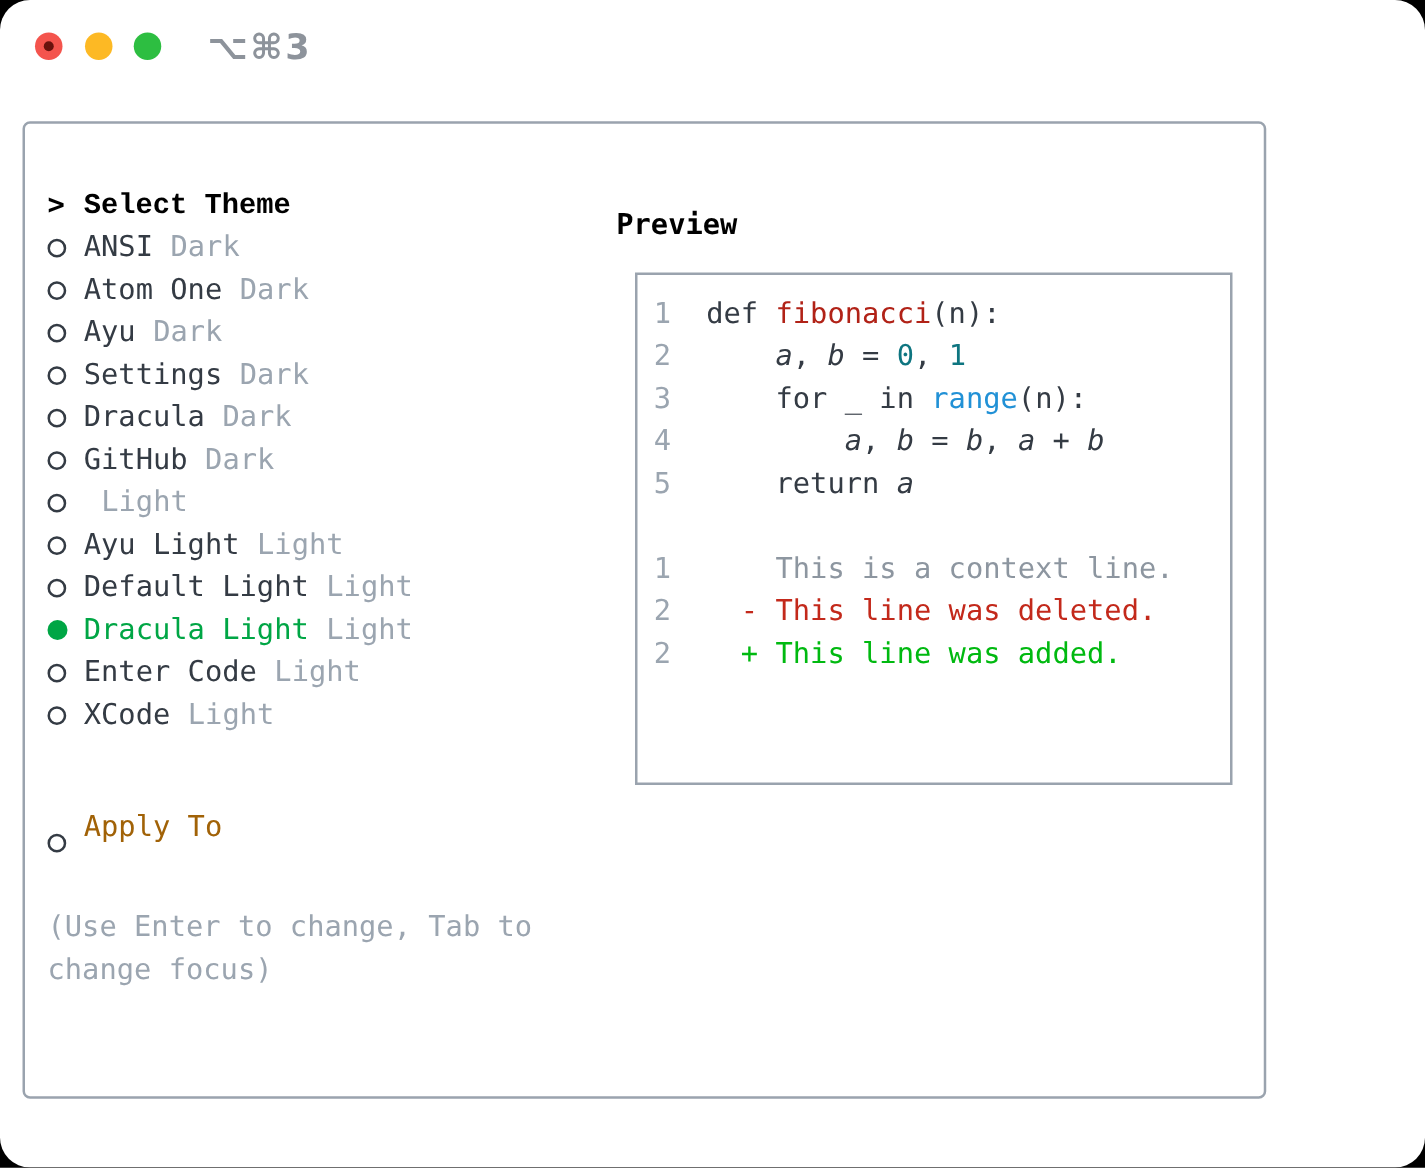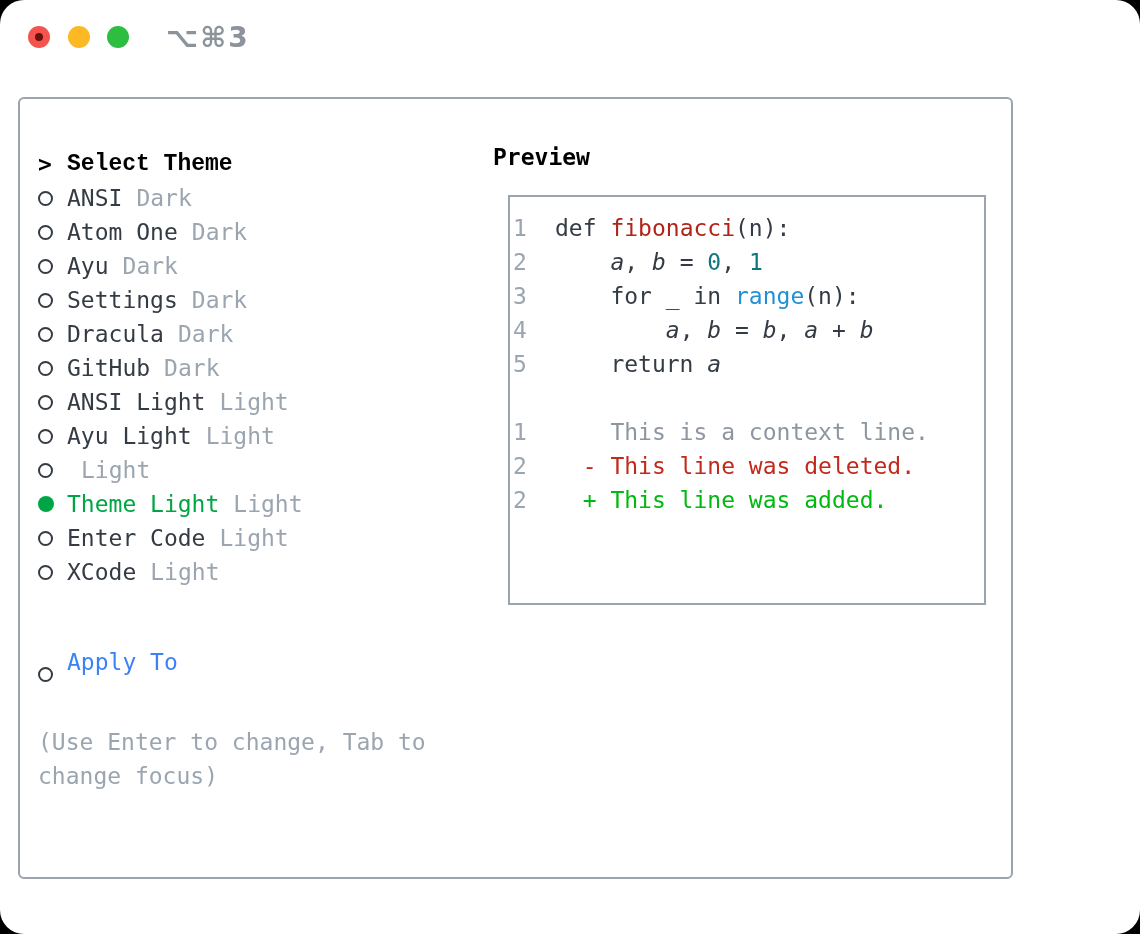--- a/index.html
+++ b/index.html
@@ -26,45 +26,45 @@
     font-size:28px; font-weight:bold; letter-spacing:2px;
     color:var(--titlebar-gray);
     font-family:"DejaVu Sans", sans-serif;
   }
   
   .panel {
     position:absolute; left:18px; top:97px; width:991px; height:778px;
     border:2px solid var(--border); border-radius:6px; background:#fff;
   }
   .col-left  { position:absolute; left:18px; top:48px; font-size:23px; line-height:34px; color:var(--dark); }
-  .col-right { position:absolute; left:473px; top:41px; font-size:23px; line-height:34px; color:var(--dark); }
+  .col-right { position:absolute; left:473px; top:64px; font-size:23px; line-height:34px; color:var(--dark); }
 
   .row { height:34px; display:flex; align-items:center; white-space:pre; }
   .mark { width:29px; display:flex; align-items:center; flex:0 0 29px; }
   .radio {
     width:11px; height:11px; border:2.5px solid var(--dark); border-radius:50%;
   }
   .radio.sel { width:16px; height:16px; border:none; background:var(--ui-green); }
   .hdr-mark { font-weight:bold; color:#000; }
   .hdr-text { font-weight:bold; color:#000;font-family:Liberation Mono, monospace; }
-  .sub-hdr  { color:#3b82f6;margin-top:44px; }
+  .sub-hdr  { color:#a16207;margin-top:44px; }
   .t-name { color:var(--dark); }
   .t-tag  { color:var(--gray); margin-left:14px; }
   .selrow .t-name { color:var(--ui-green); }
   .help { color:var(--gray); }
 
   
   .preview-title { height:34px; line-height:34px; font-weight:bold; color:#000; }
   .preview-box {
     margin-top:21px; margin-left:15px;
     width:474px; height:392px;
     border:2px solid var(--border); background:#fff;
     padding-top:14px; overflow:hidden;
   }
-  .pline { height:34px; line-height:34px; white-space:pre; padding-left:3px; font-size:23px; }
+  .pline { height:34px; line-height:34px; white-space:pre; padding-left:13px; font-size:23px; }
   .ln { display:inline-block; width:42px; color:var(--gray); }
   .c-dark { color:var(--dark); }
   .c-func { color:var(--func-red); }
   .c-var  { color:var(--dark); font-style:italic; }
   .c-num  { color:var(--num-teal); }
   .c-blue { color:var(--kw-blue); }
   .c-ctx  { color:var(--ctx-gray); }
   .c-del  { color:var(--del-red); }
   .c-add  { color:var(--add-green); }
 </style>
@@ -101,30 +101,30 @@
       <div class="row">
         <span class="mark"><span class="radio"></span></span><span class="t-name">Settings</span><span class="t-tag">Dark</span>
       </div>
       <div class="row">
         <span class="mark"><span class="radio"></span></span><span class="t-name">Dracula</span><span class="t-tag">Dark</span>
       </div>
       <div class="row">
         <span class="mark"><span class="radio"></span></span><span class="t-name">GitHub</span><span class="t-tag">Dark</span>
       </div>
       <div class="row">
-        <span class="mark"><span class="radio"></span></span><span class="t-name">ANSI Light</span><span class="t-tag">Light</span>
+        <span class="mark"><span class="radio"></span></span><span class="t-tag">Light</span>
       </div>
       <div class="row">
         <span class="mark"><span class="radio"></span></span><span class="t-name">Ayu Light</span><span class="t-tag">Light</span>
       </div>
       <div class="row">
-        <span class="mark"><span class="radio"></span></span><span class="t-tag">Light</span>
+        <span class="mark"><span class="radio"></span></span><span class="t-name">Default Light</span><span class="t-tag">Light</span>
       </div>
       <div class="row selrow">
-        <span class="mark"><span class="radio sel"></span></span><span class="t-name">Theme Light</span><span class="t-tag">Light</span>
+        <span class="mark"><span class="radio sel"></span></span><span class="t-name">Dracula Light</span><span class="t-tag">Light</span>
       </div>
       <div class="row">
         <span class="mark"><span class="radio"></span></span><span class="t-name">Enter Code</span><span class="t-tag">Light</span>
       </div>
       <div class="row">
         <span class="mark"><span class="radio"></span></span><span class="t-name">XCode</span><span class="t-tag">Light</span>
       </div>
 
       <div class="row"></div>
 

